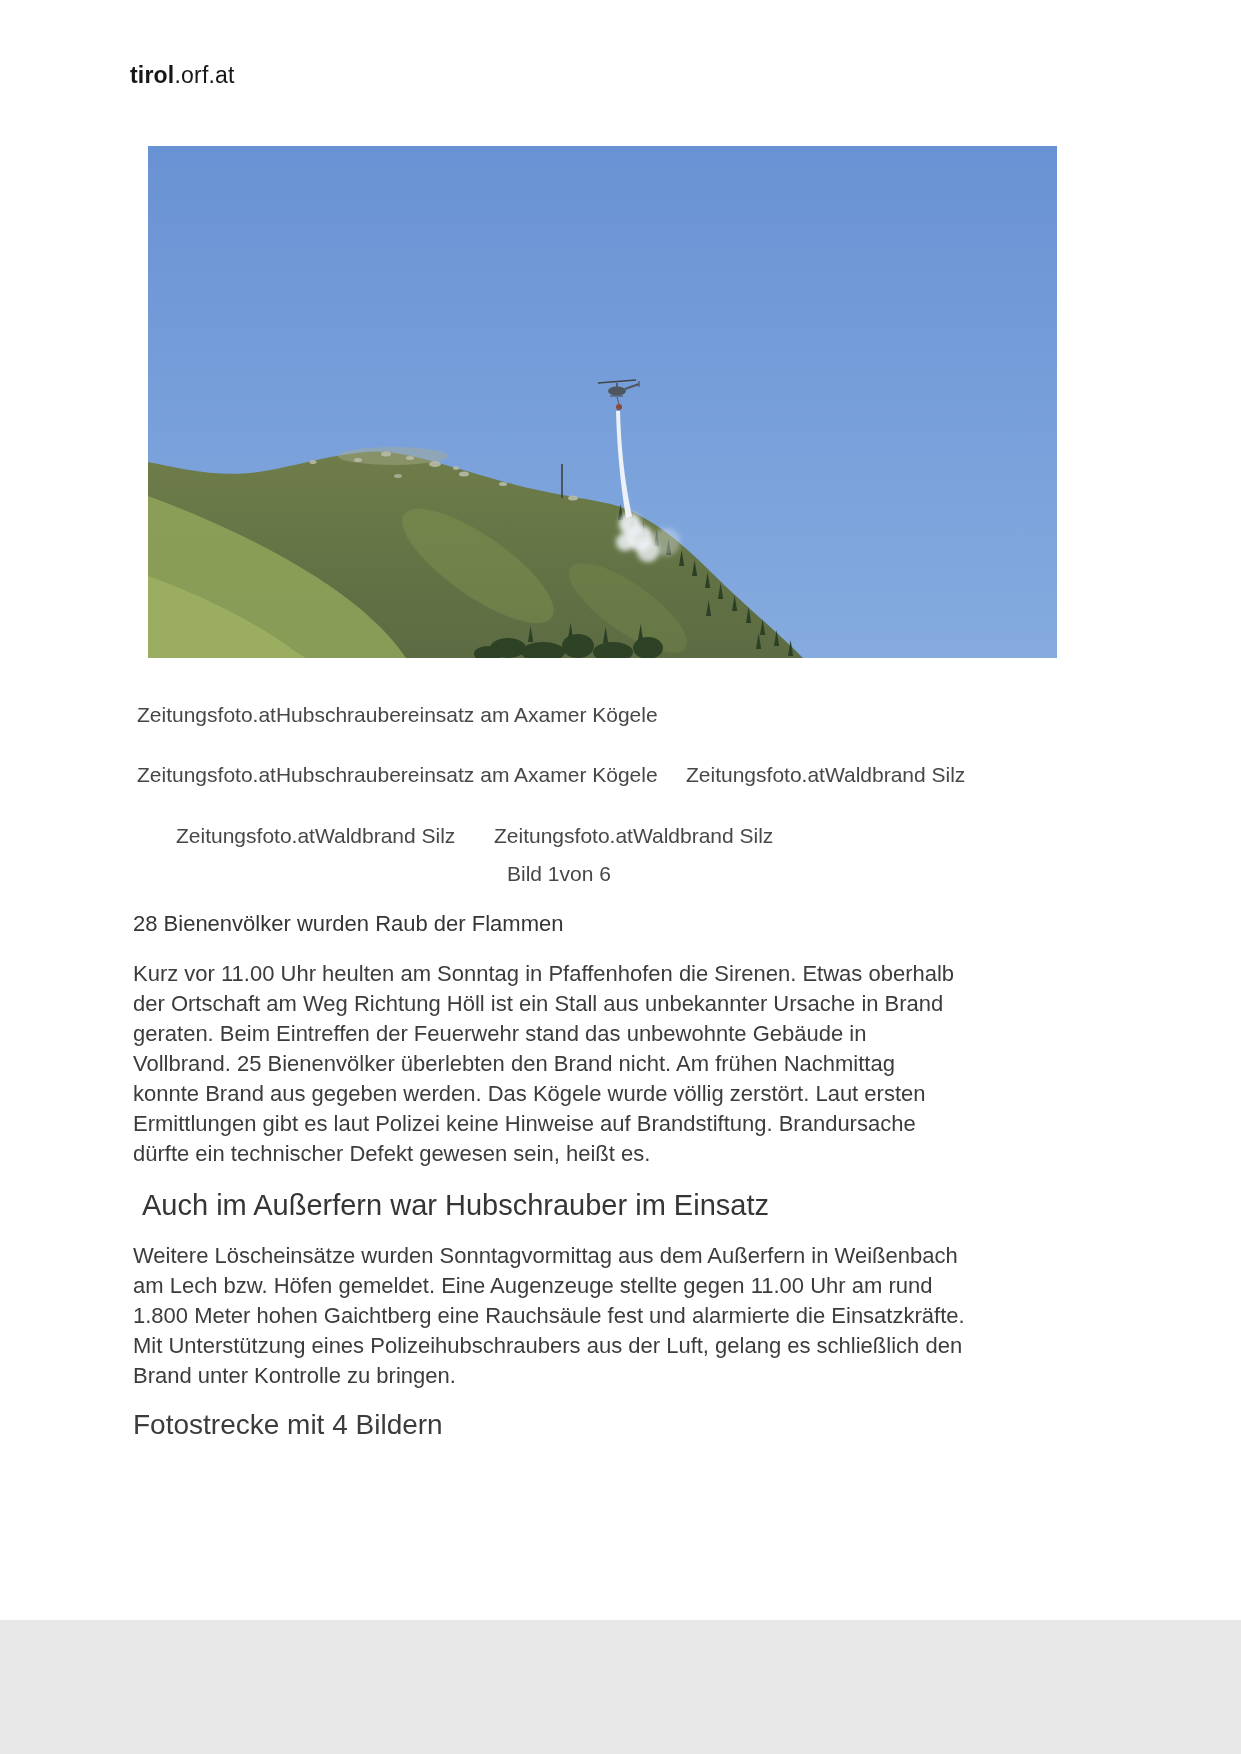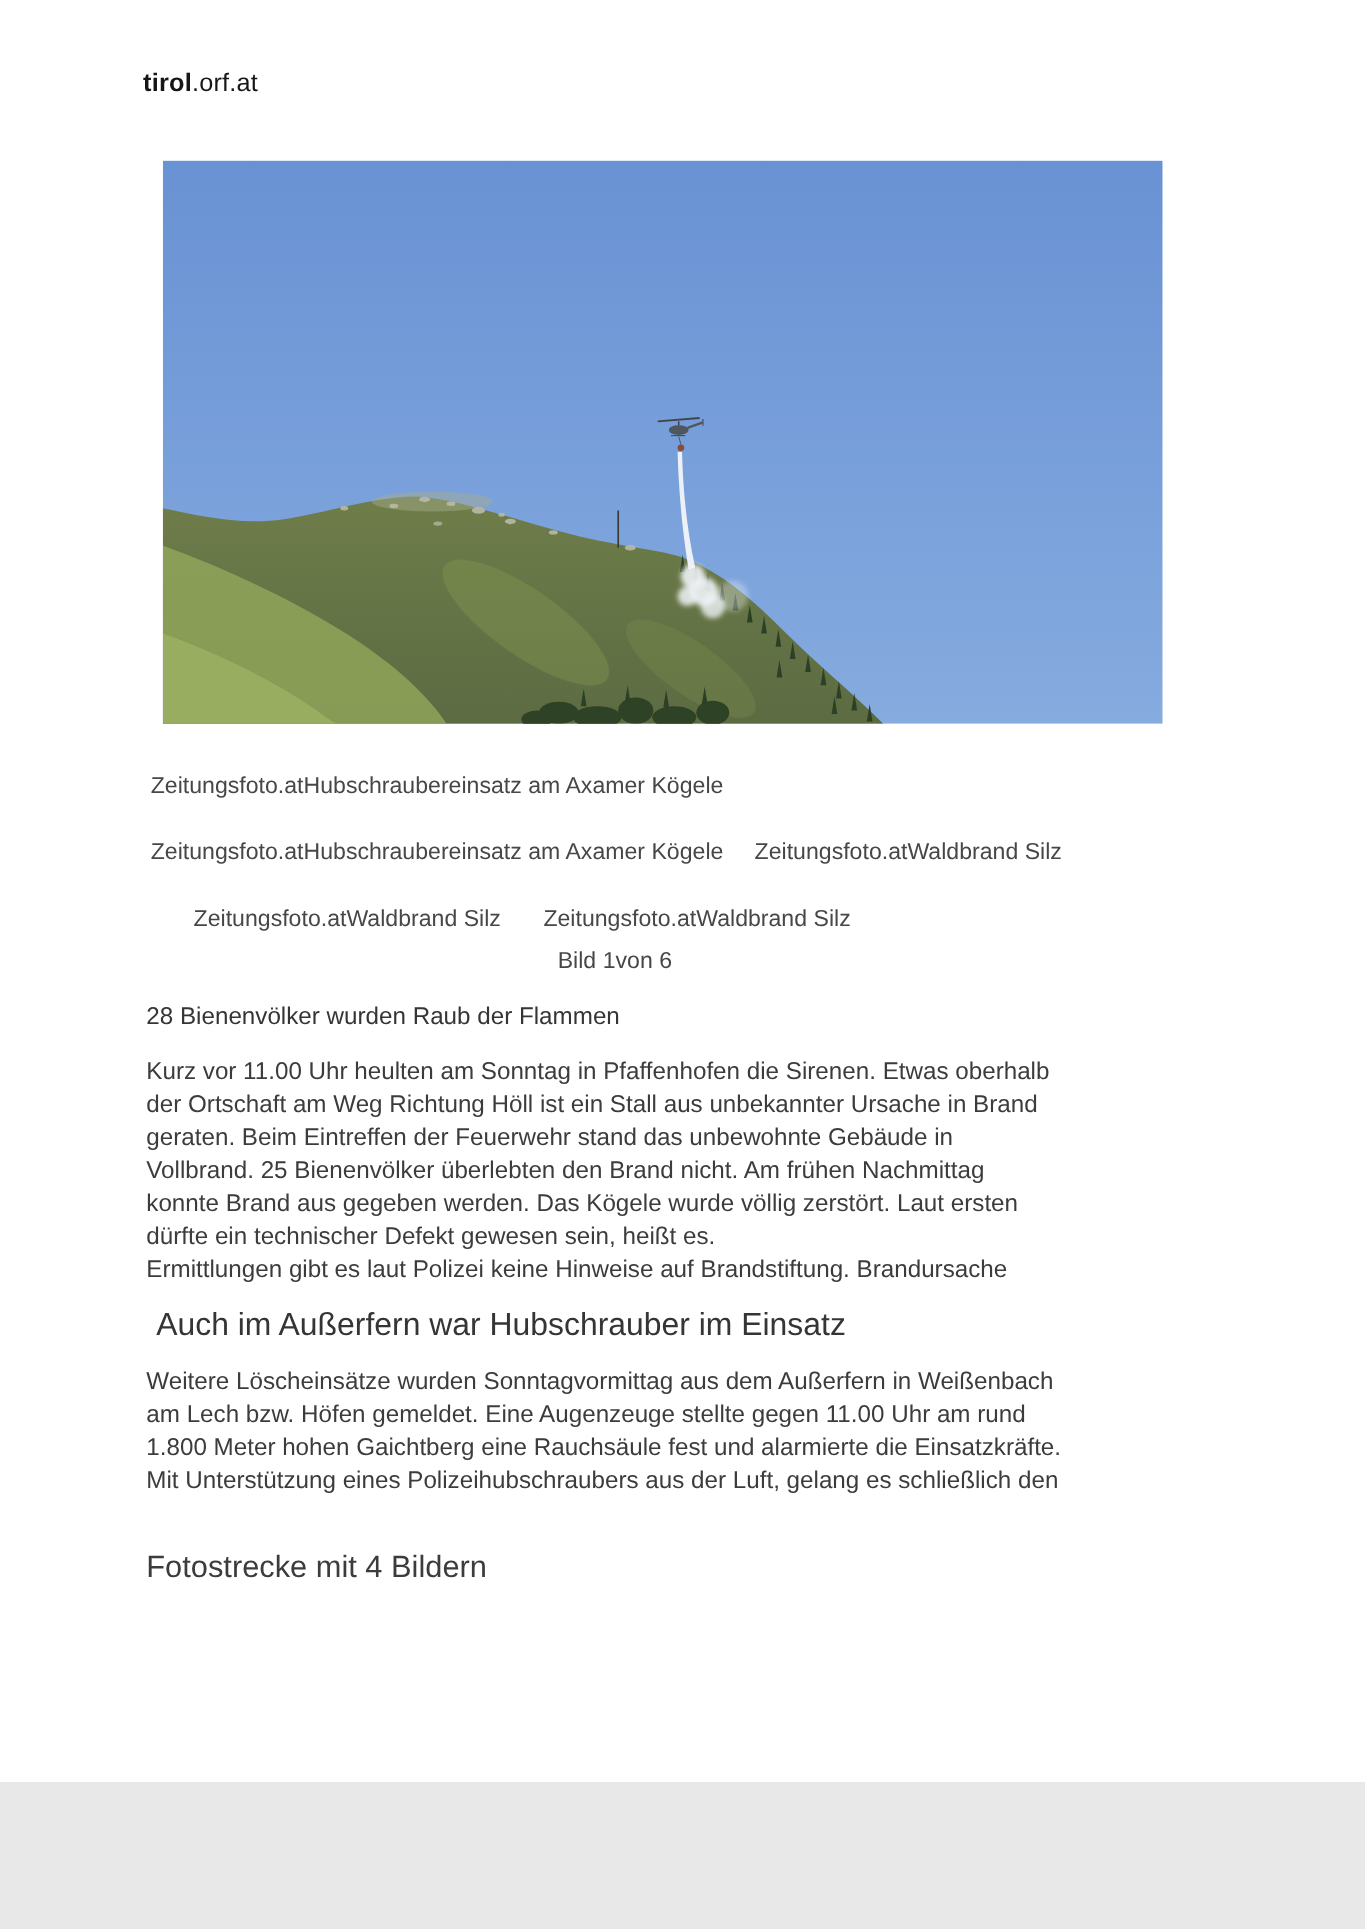--- a/index.html
+++ b/index.html
@@ -154,31 +154,32 @@
   <div class="image-counter">Bild 1von 6</div>
 
   <div class="heading">28 Bienenvölker wurden Raub der Flammen</div>
 
   <div class="para para1">
     <div class="line">Kurz vor 11.00 Uhr heulten am Sonntag in Pfaffenhofen die Sirenen. Etwas oberhalb</div>
     <div class="line">der Ortschaft am Weg Richtung Höll ist ein Stall aus unbekannter Ursache in Brand</div>
     <div class="line">geraten. Beim Eintreffen der Feuerwehr stand das unbewohnte Gebäude in</div>
     <div class="line">Vollbrand. 25 Bienenvölker überlebten den Brand nicht. Am frühen Nachmittag</div>
     <div class="line">konnte Brand aus gegeben werden. Das Kögele wurde völlig zerstört. Laut ersten</div>
+    <div class="line">Ermittlungen gibt es laut Polizei keine Hinweise auf Brandstiftung. Brandursache</div>
     <div class="line">dürfte ein technischer Defekt gewesen sein, heißt es.</div>
-    <div class="line">Ermittlungen gibt es laut Polizei keine Hinweise auf Brandstiftung. Brandursache</div>
   </div>
 
   <div class="subheading">Auch im Außerfern war Hubschrauber im Einsatz</div>
 
   <div class="para para2">
     <div class="line">Weitere Löscheinsätze wurden Sonntagvormittag aus dem Außerfern in Weißenbach</div>
     <div class="line">am Lech bzw. Höfen gemeldet. Eine Augenzeuge stellte gegen 11.00 Uhr am rund</div>
     <div class="line">1.800 Meter hohen Gaichtberg eine Rauchsäule fest und alarmierte die Einsatzkräfte.</div>
     <div class="line">Mit Unterstützung eines Polizeihubschraubers aus der Luft, gelang es schließlich den</div>
+    <div class="line">Brand unter Kontrolle zu bringen.</div>
   </div>
 
   <div class="gallery-note">Fotostrecke mit 4 Bildern</div>
 
   <div class="page-footer">
     <span>Seite</span><b>15</b><span>von</span><b>30</b>
   </div>
 
 </div>
 

